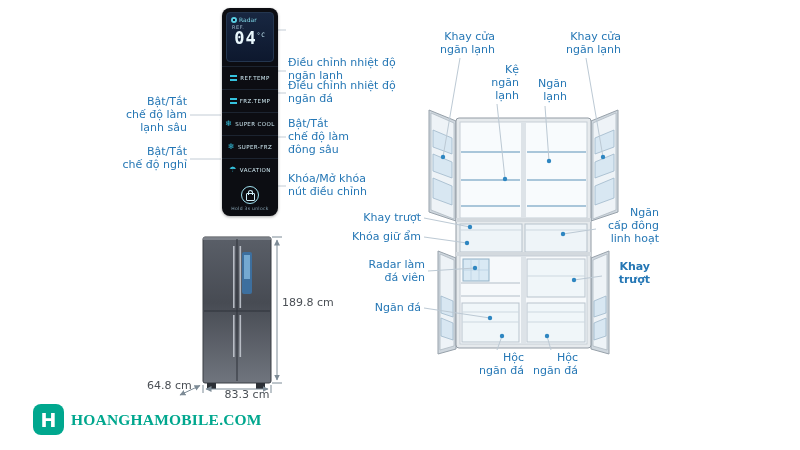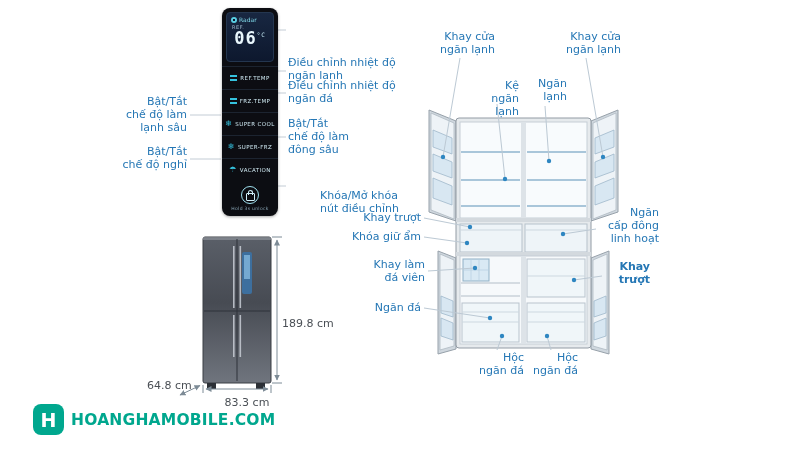--- a/index.html
+++ b/index.html
@@ -8,41 +8,41 @@
   .art{position:absolute;left:0;top:0;width:800px;height:450px;pointer-events:none;}
 
   
   .co{position:absolute;color:#2577b5;font-size:11px;line-height:1.18;white-space:pre-line;}
   .co.r{text-align:right;}
   .co.c{text-align:right;}
   .co-mhht{left:288px;top:24px;width:120px;}
   .co-dcnl{left:288px;top:57px;width:125px;}
   .co-dcnd{left:288px;top:80px;width:125px;}
   .co-btds{left:288px;top:118px;width:110px;}
-  .co-khoa{left:288px;top:190px;width:110px;margin-left:32px;}
+  .co-khoa{left:288px;top:173px;width:110px;}
   .co-lanhsau{left:77px;top:96px;width:110px;}
   .co-nghi{left:77px;top:146px;width:110px;}
   .co-doorL{left:425px;top:31px;width:70px;}
   .co-doorR{left:551px;top:31px;width:70px;}
-  .co-shelf{left:475px;top:80px;width:44px;}
+  .co-shelf{left:475px;top:64px;width:44px;}
   .co-nganlanh{left:523px;top:78px;width:44px;}
   .co-truotL{left:341px;top:212px;width:80px;}
   .co-giuam{left:331px;top:231px;width:90px;}
   .co-capdong{left:597px;top:207px;width:62px;}
   .co-davien{left:355px;top:259px;width:70px;}
   .co-truotR{left:604px;top:261px;width:46px;font-weight:bold;}
   .co-nganda{left:356px;top:302px;width:65px;}
   .co-hoc1{left:470px;top:352px;width:54px;}
   .co-hoc2{left:524px;top:352px;width:54px;}
 
   
   .dim{position:absolute;color:#4a4f55;font-size:11px;}
-  .dim-h{left:282px;top:317px;width:60px;}
+  .dim-h{left:282px;top:296px;width:60px;}
   .dim-d{left:147px;top:379px;width:55px;}
-  .dim-w{left:216px;top:396px;width:62px;text-align:center;}
+  .dim-w{left:216px;top:388px;width:62px;text-align:center;}
 
   
   .panel{position:absolute;left:222px;top:8px;width:56px;height:208px;background:#0c0d12;
          border-radius:8px;box-shadow:0 1px 3px rgba(0,0,0,.35);}
   .display{margin:4px;height:48px;background:linear-gradient(#182741,#0d182e);
            border:1px solid #24364f;border-radius:4px;overflow:hidden;}
   .disp-top{display:flex;align-items:center;gap:2px;padding:3px 3px 0 4px;
             color:#7fd8e8;font-size:6px;}
   .fan{width:6px;height:6px;border-radius:50%;
        background:radial-gradient(circle at 50% 50%, #0d182e 0 1px, #59cfe3 1px 3px);}
@@ -62,21 +62,21 @@
               position:relative;margin-top:3px;}
   .lock-glyph::before{content:"";position:absolute;top:-4px;left:1px;width:3px;height:4px;
               border:1px solid #cfeef8;border-bottom:none;border-radius:3px 3px 0 0;}
   .lock-hint{margin-top:2px;color:#8aa5b5;font-size:4.5px;letter-spacing:.3px;}
 
   
   .brand-box{position:absolute;left:33px;top:404px;width:31px;height:31px;background:#00a78e;
              border-radius:8px;display:flex;align-items:center;justify-content:center;
              color:#fff;font-weight:bold;font-size:19px;}
   .brand-text{position:absolute;left:71px;top:411px;font-size:15.5px;font-weight:bold;
-              color:#00a78e;letter-spacing:.2px;}
+              color:#00a78e;letter-spacing:.2px;font-family:Liberation Serif, serif;}
 </style>
 </head>
 <body>
 
 <div class="stage">
 
   <svg class="art" viewBox="0 0 800 450">
     <defs>
       <marker id="arr" markerWidth="7" markerHeight="7" refX="5.5" refY="3" orient="auto-start-reverse">
         <path d="M0,0 L6,3 L0,6 z" fill="#7d8b96"></path>
@@ -211,21 +211,21 @@
   </svg>
 
   <div class="panel">
     <div class="display">
       <div class="disp-top">
         <span class="fan"></span>
         <span>Radar</span>
       </div>
       <div class="disp-ref">REF.</div>
       <div class="disp-temp">
-        <span>06</span><span class="unit">°C</span>
+        <span>04</span><span class="unit">°C</span>
       </div>
     </div>
     <div class="pbtn">
       <span class="ico-meter"></span>
       <span>REF.TEMP</span>
     </div>
     <div class="pbtn">
       <span class="ico-meter"></span>
       <span>FRZ.TEMP</span>
     </div>
@@ -271,21 +271,21 @@
   <div class="co c co-shelf">Kệ
 ngăn
 lạnh</div>
   <div class="co c co-nganlanh">Ngăn
 lạnh</div>
   <div class="co r co-truotL">Khay trượt</div>
   <div class="co r co-giuam">Khóa giữ ẩm</div>
   <div class="co c co-capdong">Ngăn
 cấp đông
 linh hoạt</div>
-  <div class="co r co-davien">Khay làm
+  <div class="co r co-davien">Radar làm
 đá viên</div>
   <div class="co c co-truotR">Khay
 trượt</div>
   <div class="co r co-nganda">Ngăn đá</div>
   <div class="co c co-hoc1">Hộc
 ngăn đá</div>
   <div class="co c co-hoc2">Hộc
 ngăn đá</div>
 
   <div class="dim dim-h">189.8 cm</div>

